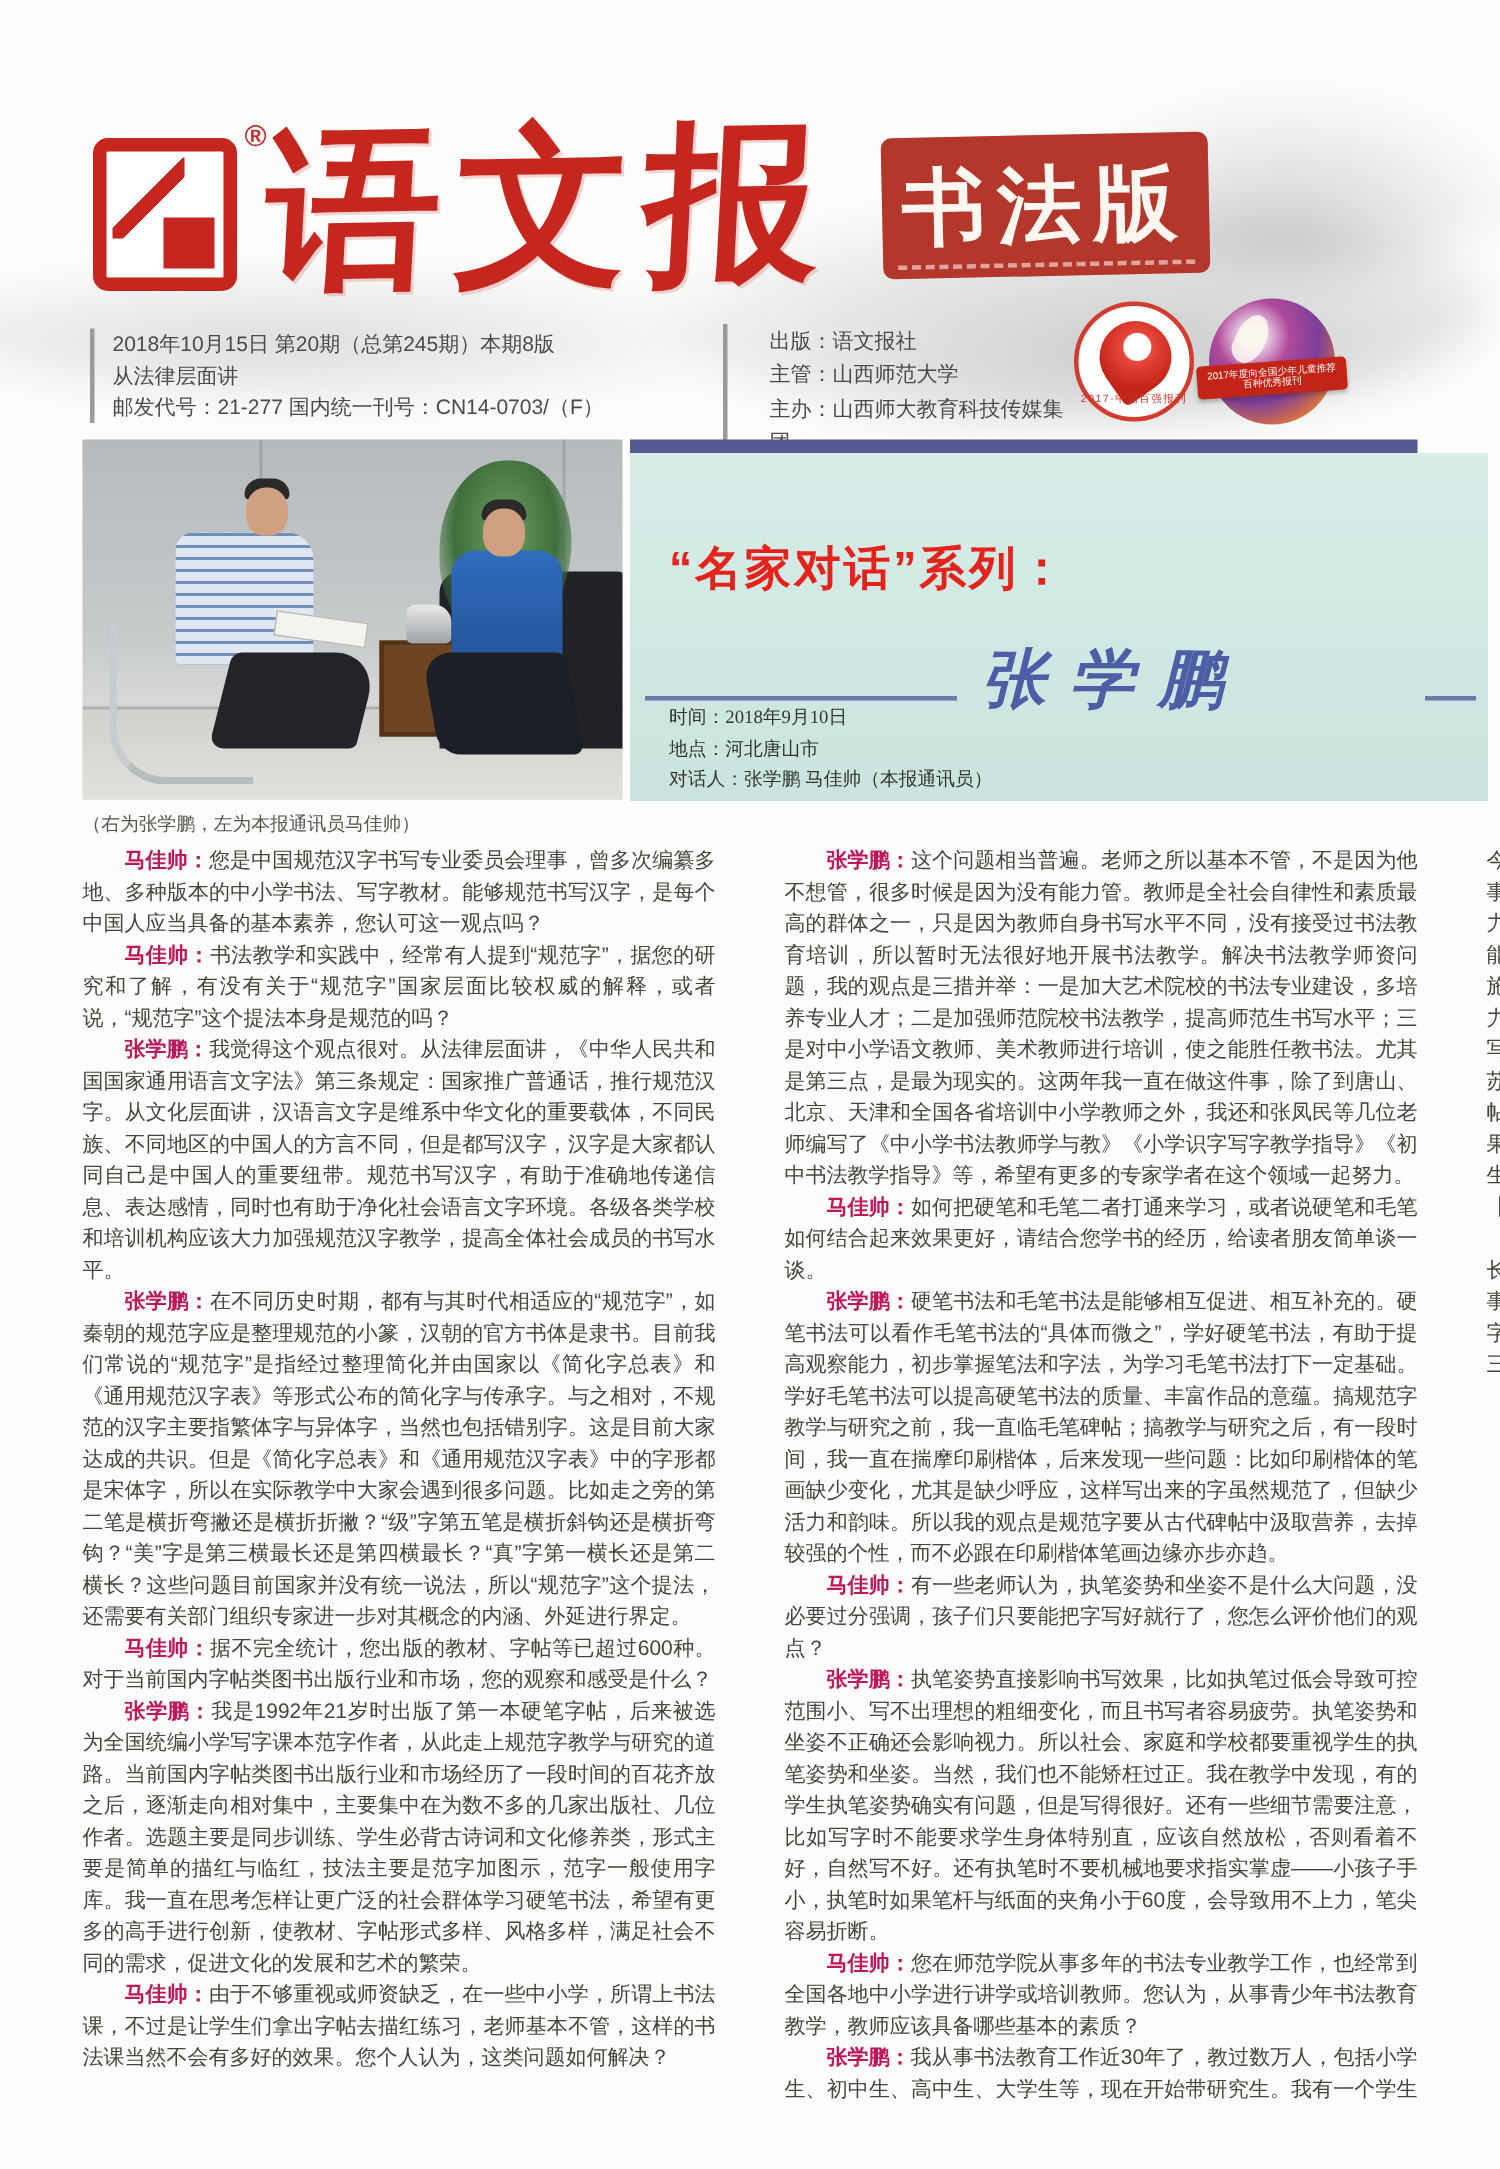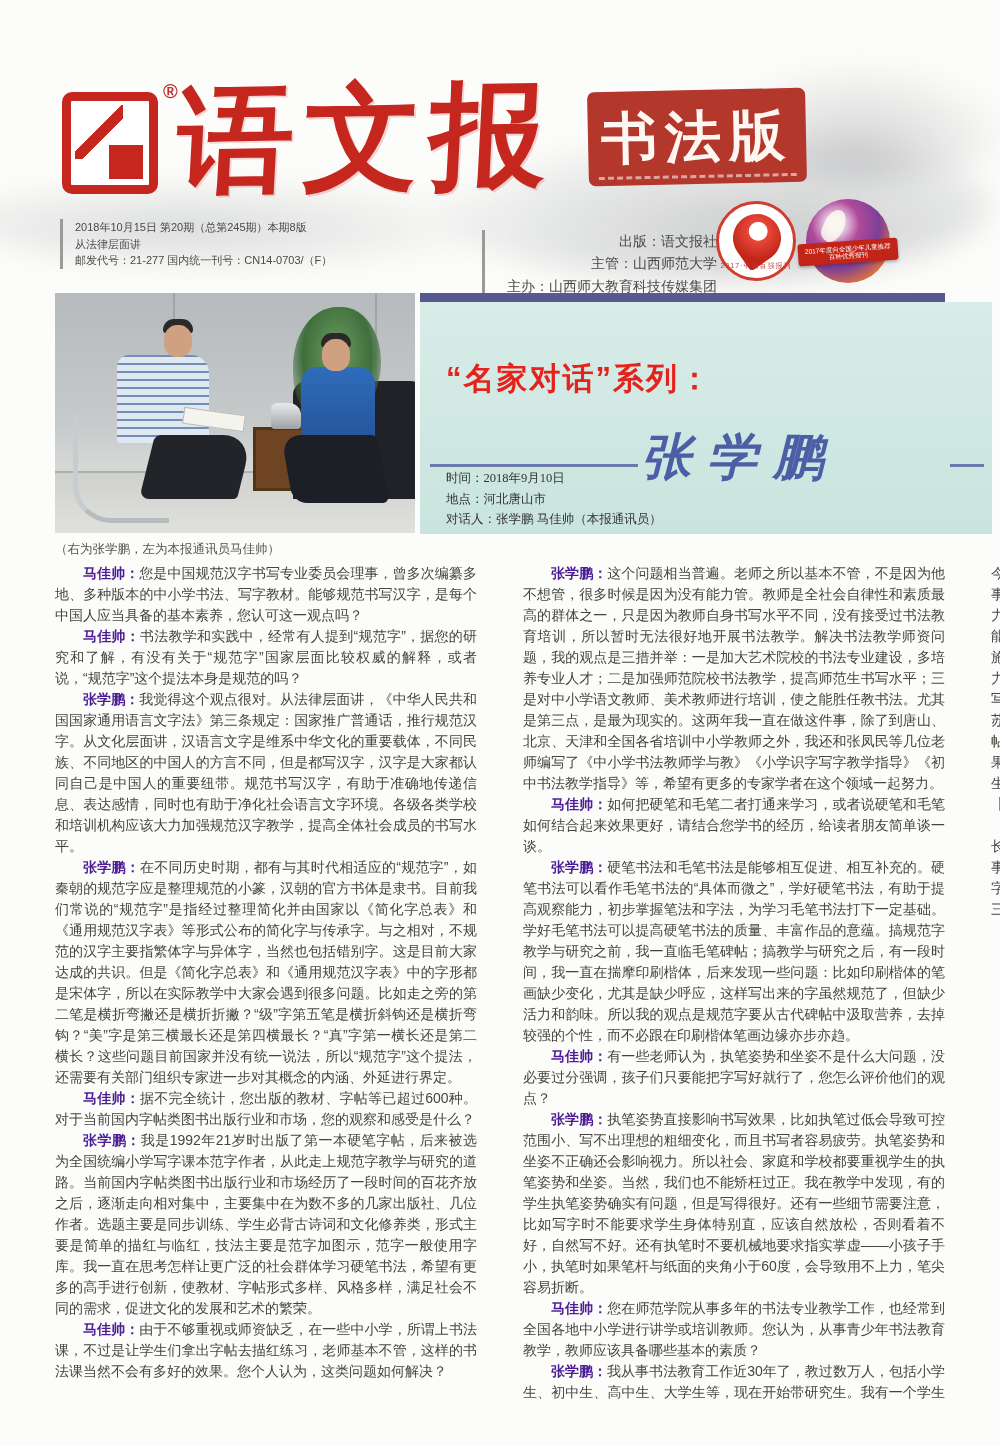--- a/index.html
+++ b/index.html
@@ -33,23 +33,23 @@
   .edition-stamp { position:absolute; left:588px; top:90px; width:218px; height:94px;
     background:#b3372b; border-radius:7px; transform:rotate(-1.2deg);
     box-shadow:0 0 0 3px rgba(179,55,43,.25) inset;
     display:flex; align-items:center; justify-content:center; }
   .edition-stamp span { color:#fdf6f1; font-size:56px; font-weight:bold; letter-spacing:8px; line-height:1; }
   .edition-stamp:after { content:""; position:absolute; left:10px; bottom:6px; right:10px;
     border-bottom:3px dashed rgba(255,255,255,.55); }
 
   
   .dateline { position:absolute; left:60px; top:219px; width:405px; padding-left:12px;
-    border-left:3px solid #9a9a98; font-size:11px; line-height:1.5; color:#4a4a48; font-weight:500; }
-  .pubinfo { position:absolute; left:482px; top:230px; width:235px; padding-left:5px;
-    border-left:3px solid #9a9a98; font-size:14px; line-height:1.6; color:#4a4a48;text-align:right; }
+    border-left:3px solid #9a9a98; font-size:14px; line-height:1.5; color:#4a4a48; font-weight:500; }
+  .pubinfo { position:absolute; left:482px; top:216px; width:235px; padding-left:28px;
+    border-left:3px solid #9a9a98; font-size:14px; line-height:1.6; color:#4a4a48; }
 
   
   .badge1 { position:absolute; left:716px; top:201px; width:80px; height:80px; border-radius:50%;
     background:#fff; border:3px solid #d23b2f; box-shadow:0 0 0 2px #fff inset; }
   .badge1 .swirl { position:absolute; left:14px; top:10px; width:48px; height:48px;
     border-radius:50% 50% 50% 4px; background:radial-gradient(circle at 60% 40%, #fff 22%, #e8483a 24%, #c22418 70%);
     transform:rotate(-35deg); }
   .badge1 .ring-text { position:absolute; left:0; right:0; bottom:7px; text-align:center;
     font-size:7px; color:#c0392b; letter-spacing:1px; white-space:nowrap; }
   .badge2 { position:absolute; left:806px; top:199px; width:84px; height:84px; border-radius:50%;
@@ -99,32 +99,32 @@
     font-size:12.5px; color:#55544f; font-family:"Liberation Serif","DejaVu Serif",serif; }
 
   .feature-panel { position:absolute; left:420px; top:302px; width:572px; height:232px;
     background:linear-gradient(#d8ece8, #c9e4de); }
   .series-title { position:absolute; left:26px; top:56px; font-size:31px; font-weight:bold;
     color:#e4241c; letter-spacing:2px; }
   .name-row { position:absolute; left:0; right:0; top:128px; height:64px; }
   .name-line { position:absolute; top:34px; height:3px; background:#6b79ac; }
   .name-line.l { left:10px; width:208px; }
   .name-line.r { right:8px; width:34px; }
-  .guest-name { position:absolute; left:221px; top:-6px; font-size:50px; font-weight:bold;
+  .guest-name { position:absolute; left:234px; top:-6px; font-size:43px; font-weight:bold;
     color:#4c5ea6; letter-spacing:16px; transform:skewX(-8deg) rotate(-2deeg);
     font-family:"Liberation Serif","DejaVu Serif",serif; font-style:italic; white-space:nowrap; }
   .feature-meta { position:absolute; left:26px; top:166px; font-size:12.5px; line-height:1.65;
     color:#333; font-family:"Liberation Serif","DejaVu Serif",serif; }
 
   
   .article { position:absolute; left:55px; top:563px; width:890px; height:852px;
     column-count:2; column-gap:46px; column-fill:auto;
     font-size:14px; line-height:1.5; text-align:justify; color:#45443f; }
   .article p { text-indent:2em; }
-  .article b { color:#4c1d95; }
+  .article b { color:#be185d; }
   .article .bio-head { font-weight:bold; text-indent:0; color:#1e1d18; }
 </style>
 </head>
 <body>
 
 <div class="page">
 
   <div class="wash w1"></div>
   <div class="wash w2"></div>
   <div class="wash w3"></div>

